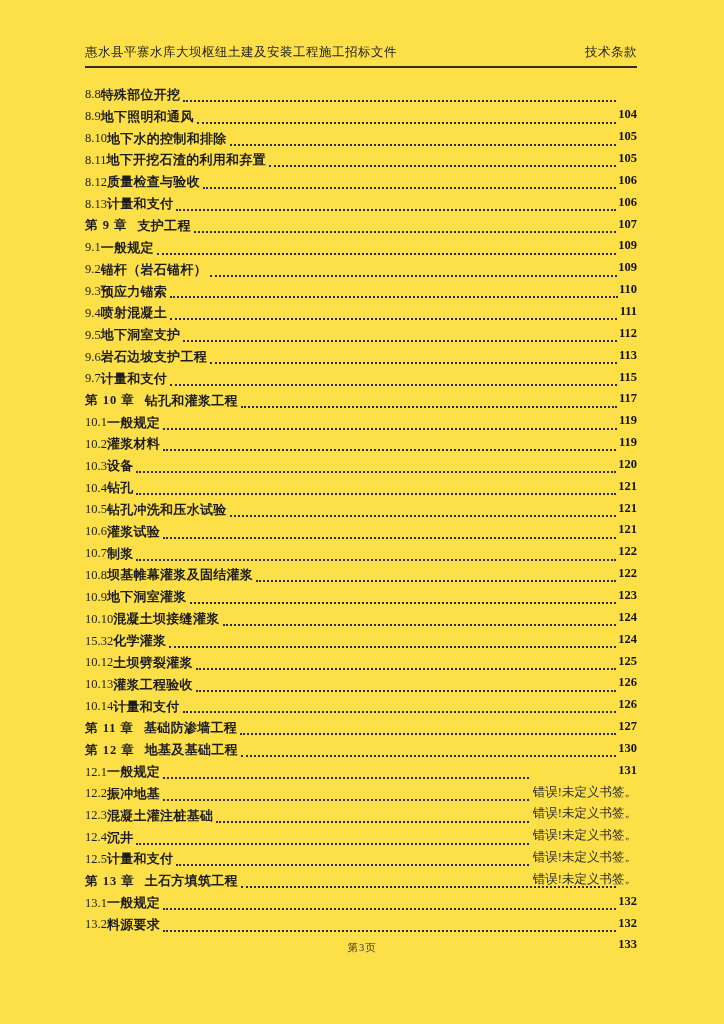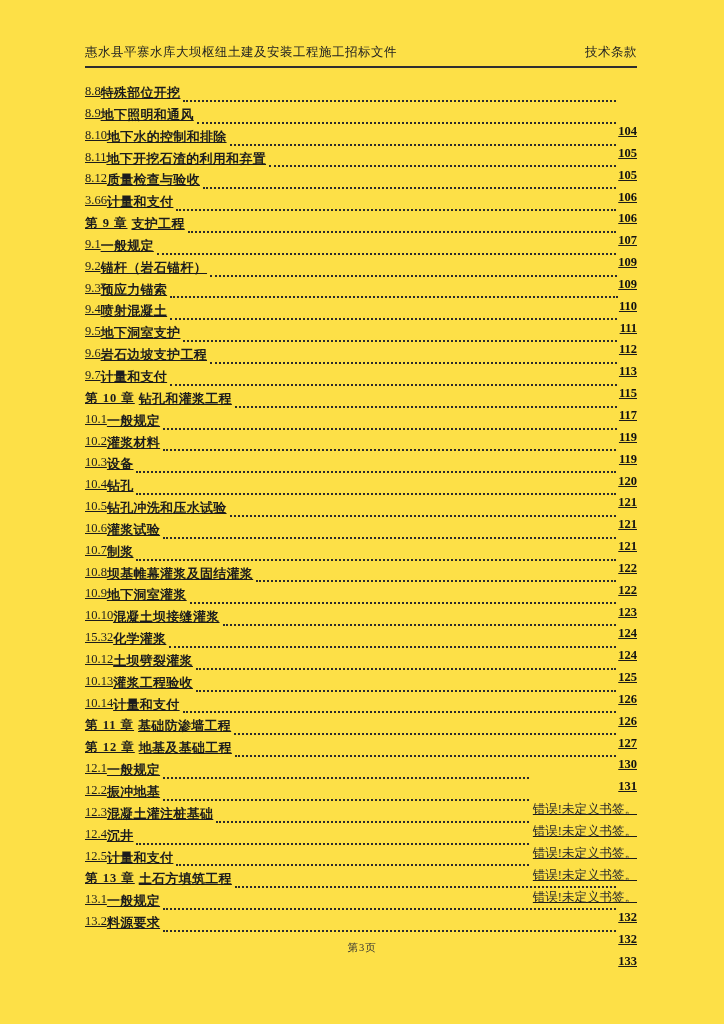--- a/index.html
+++ b/index.html
@@ -31,40 +31,39 @@
   }
   
   .toc {
     position: absolute;
     left: 85px;
     right: 87px;
     top: 84px;
   }
   .toc-row {
     display: flex;
-    align-items: flex-start;
+    align-items: center;
     height: 21.85px;
     font-size: 13px;
     white-space: nowrap;
-    text-decoration: underline;
   }
   .toc-row .num {
     font-size: 12.5px;
     font-weight: 400;
     color: #1c1c1c;
     flex: 0 0 auto;
   }
   .toc-row .title {
     font-weight: 700;
     margin-left: 0;
     letter-spacing: 0.3px;
     flex: 0 0 auto;
   }
   .toc-row.chapter .num { font-weight: 700; letter-spacing: 1px; }
-  .toc-row.chapter .title { margin-left: 4px; }
+  .toc-row.chapter .title { margin-left: 10px; }
   .toc-row .leader {
     flex: 1 1 auto;
     align-self: flex-end;
     border-bottom: 2px dotted #2b2b2b;
     margin: 0 2px 4px 3px;
     min-width: 10px;
   }
   .toc-row .page-num {
     flex: 0 0 auto;
     font-size: 12.5px;
@@ -124,21 +123,21 @@
     <span class="leader"></span>
     <span class="page-num">106</span>
   </div>
       <div class="toc-row">
     <span class="num">8.12</span>
     <span class="title">质量检查与验收</span>
     <span class="leader"></span>
     <span class="page-num">106</span>
   </div>
       <div class="toc-row">
-    <span class="num">3.66</span>
+    <span class="num">8.13</span>
     <span class="title">计量和支付</span>
     <span class="leader"></span>
     <span class="page-num">107</span>
   </div>
       <div class="toc-row chapter">
     <span class="num">第 9 章</span>
     <span class="title">支护工程</span>
     <span class="leader"></span>
     <span class="page-num">109</span>
   </div>

